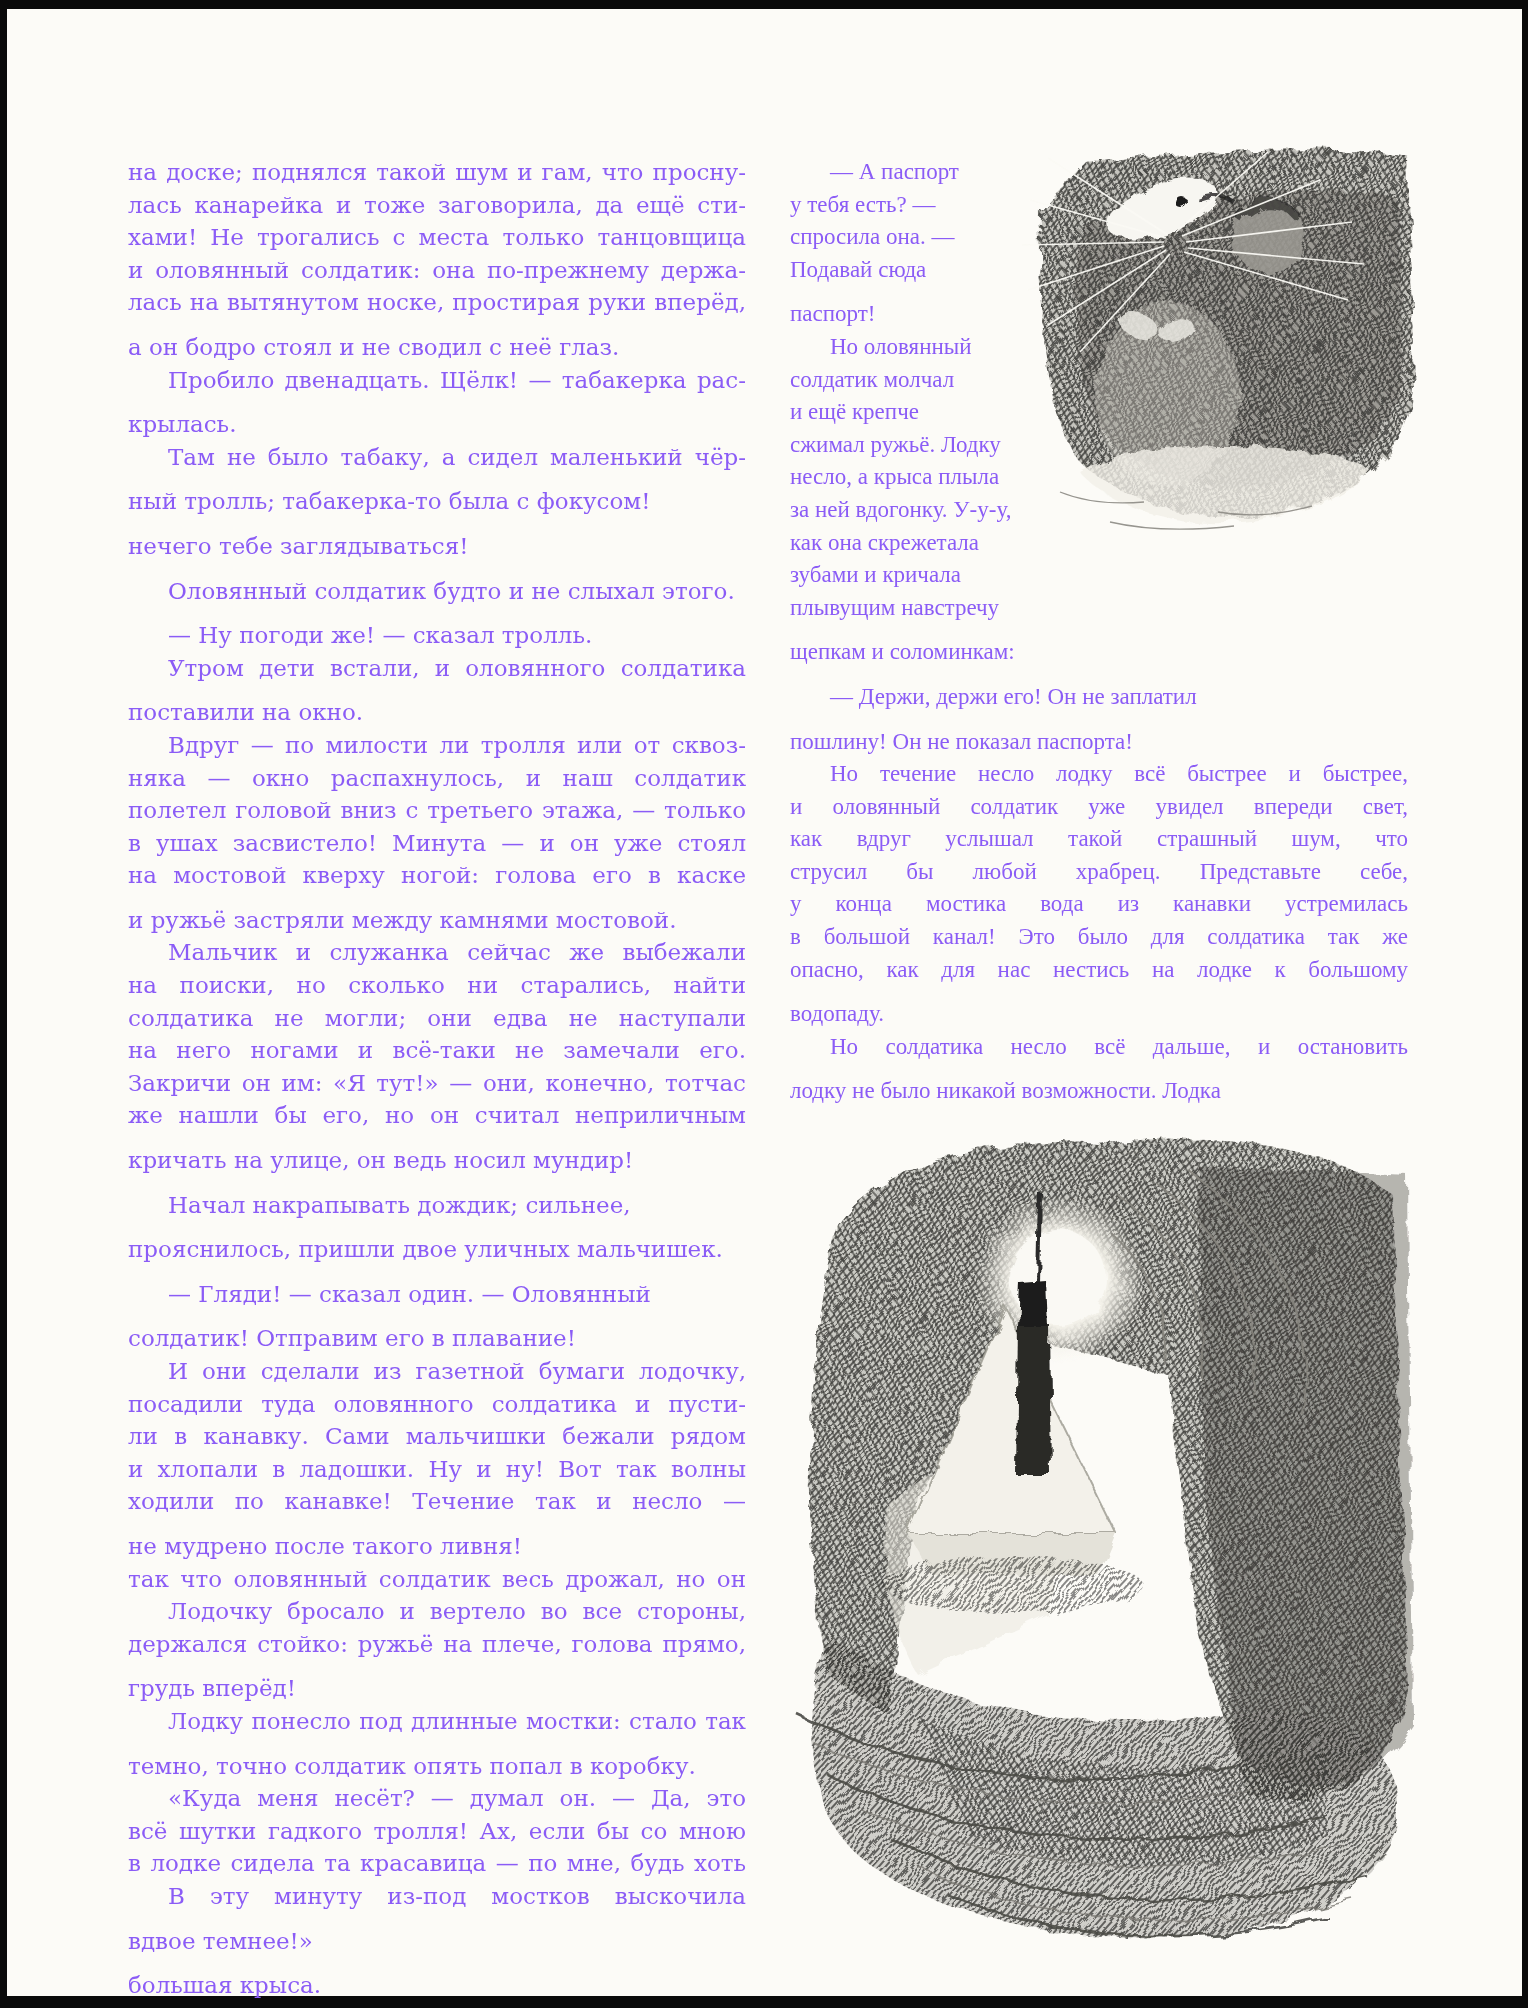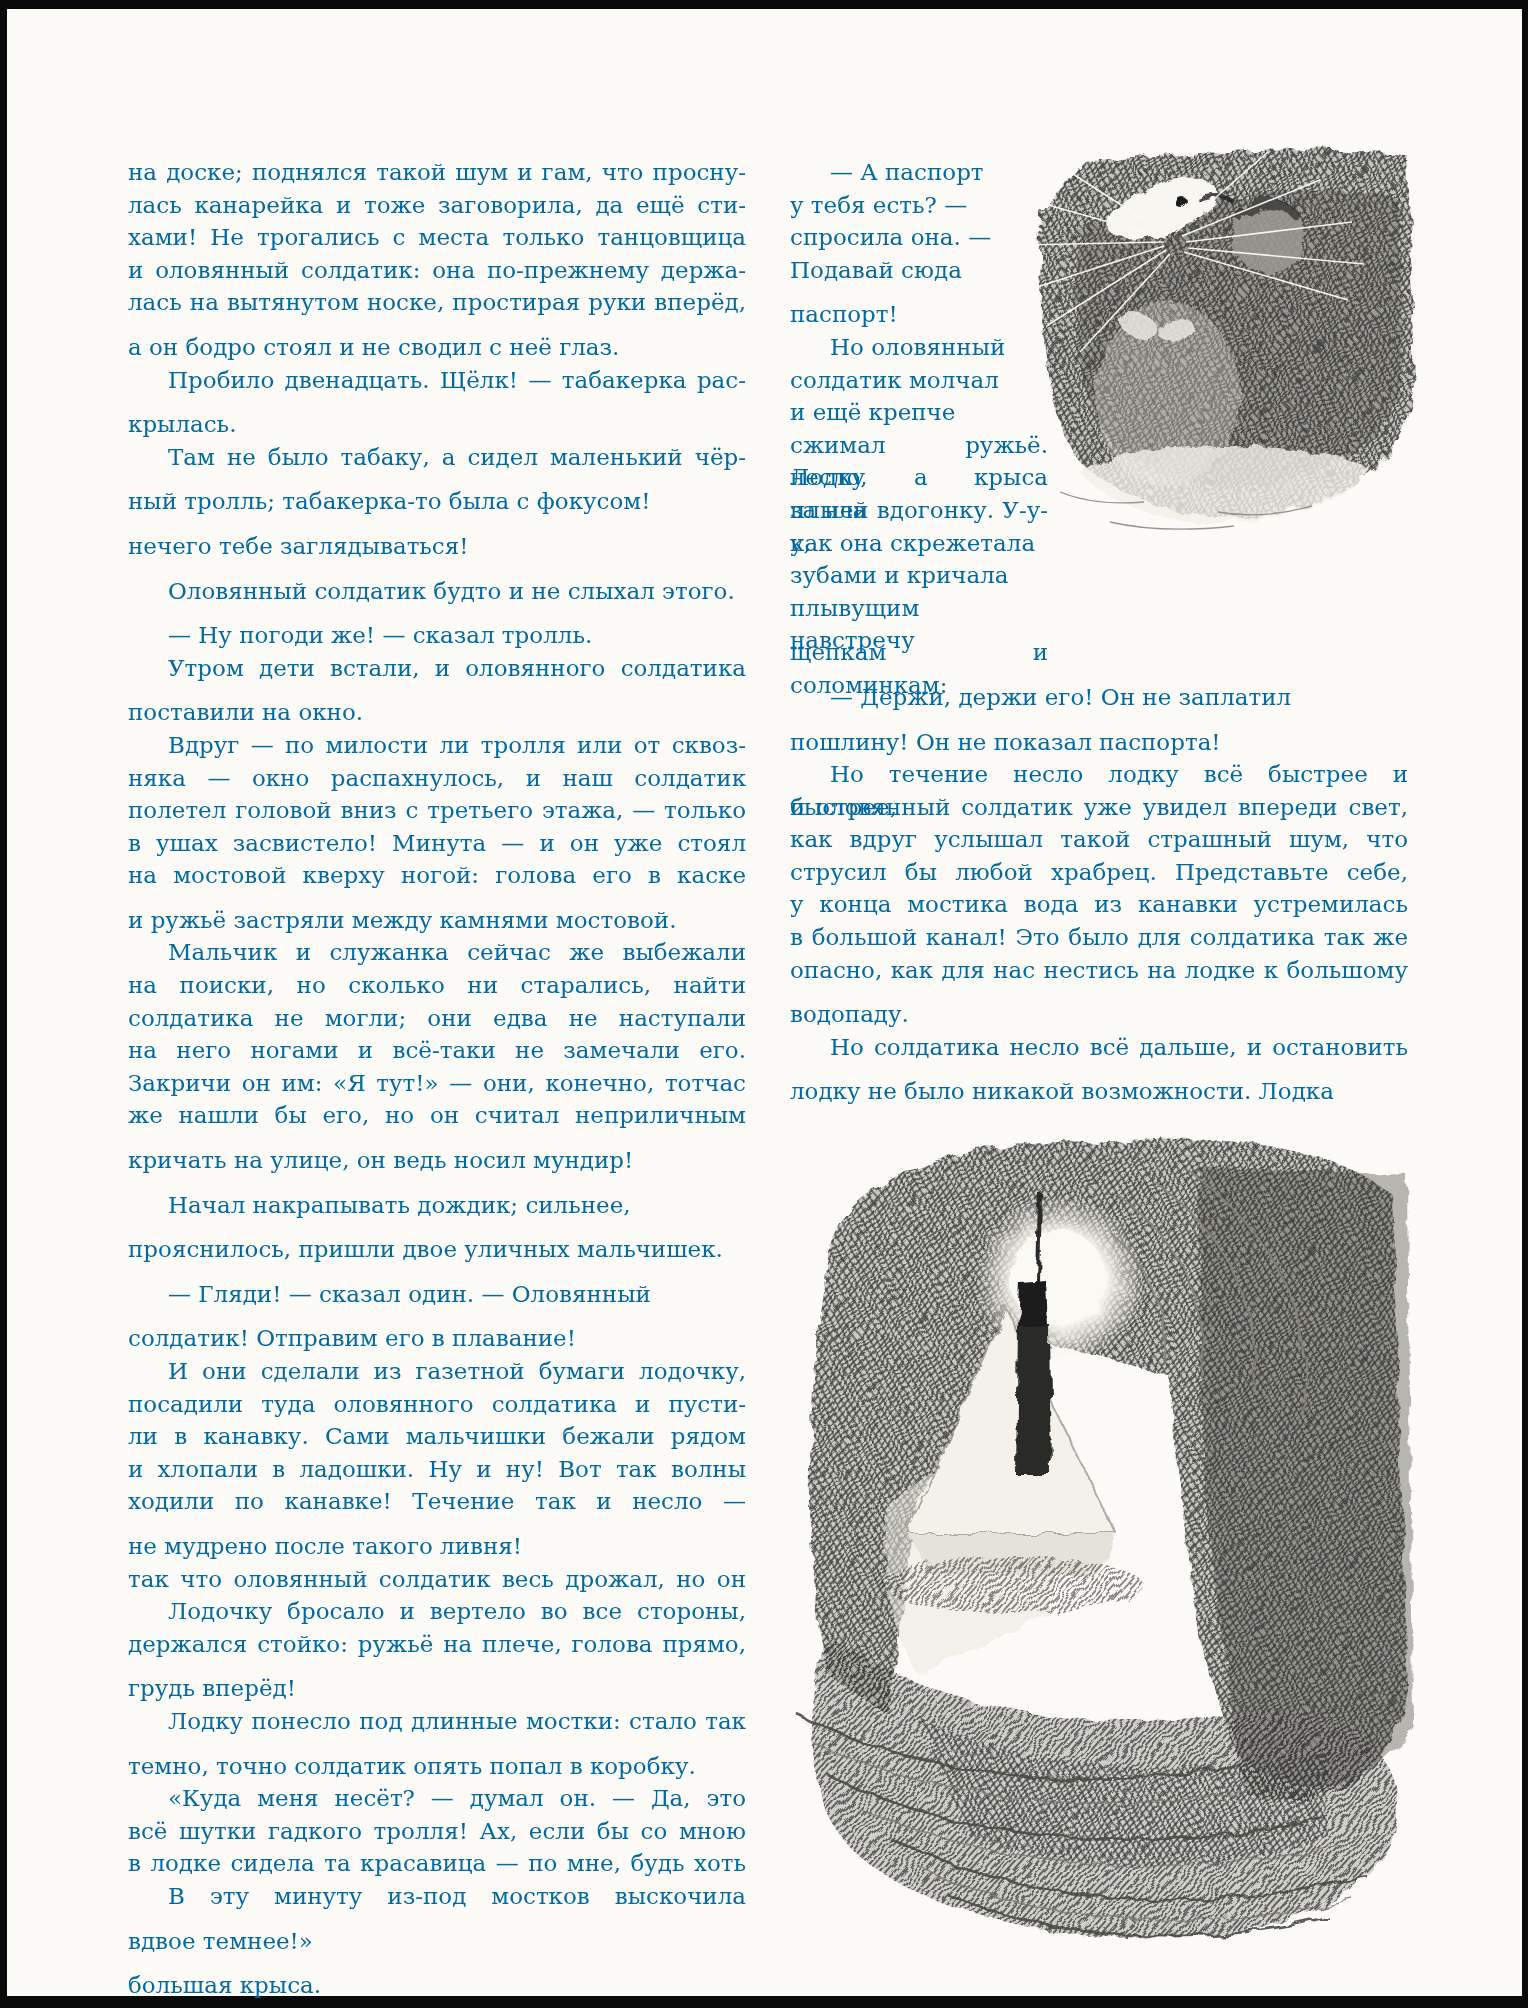--- a/index.html
+++ b/index.html
@@ -8,24 +8,24 @@
     background:#0a0a0a;
     font-family:"DejaVu Serif","Liberation Serif",serif;
     overflow:hidden;
   }
   .page{
     position:absolute;top:9px;left:7px;right:6px;bottom:12px;
     background:#fcfbf7;
   }
   .column{
     position:absolute;top:147px;width:618px;
-    font-size:23px;line-height:32.6px;color:#0369a1;
+    font-size:23px;line-height:32.6px;color:#8b5cf6;
   }
   #col-left{left:121px;}   
-  #col-right{left:783px;}  
+  #col-right{left:783px;font-family:Liberation Serif, serif;}  
   .line{
     height:32.6px;white-space:nowrap;
     text-align:justify;text-align-last:justify;text-justify:inter-word;
     white-space:normal;
   }
   .line.end{text-align-last:left;margin-top:12px;}
   .line.indent{text-indent:40px;}
   .line.narrow{width:258px;text-align-last:left;}
   .illus{position:absolute;}
   #rat-illus{left:1011px;top:131px;width:404px;height:400px;}

